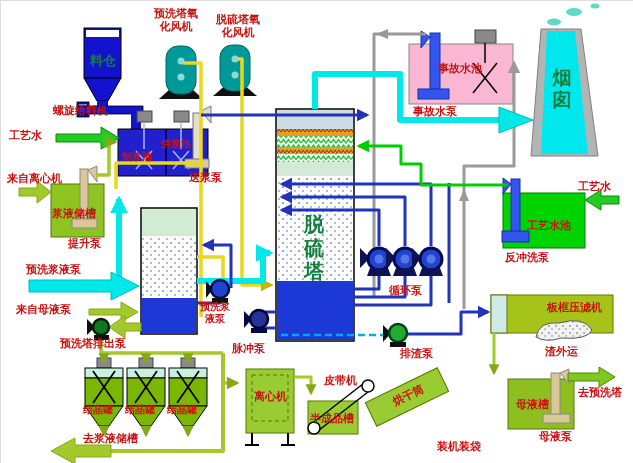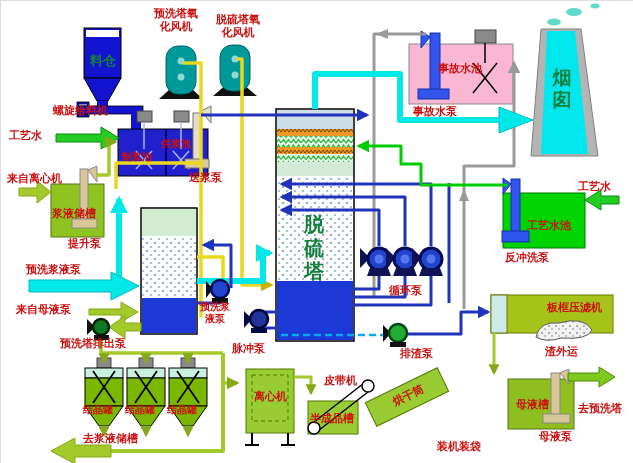--- a/index.html
+++ b/index.html
@@ -352,21 +352,21 @@
   <div class="lbl" style="left:437px;top:61px;">事故水池</div>
   <div class="lbl" style="left:412px;top:104px;">事故水泵</div>
   <div class="vtext" style="left:550px;top:66px;font-size:19px;">烟囱</div>
   <div class="lbl" style="left:577px;top:179px;">工艺水</div>
   <div class="lbl" style="left:526px;top:218px;">工艺水池</div>
   <div class="lbl" style="left:504px;top:250px;">反冲洗泵</div>
   <div class="lbl" style="left:546px;top:300px;">板框压滤机</div>
   <div class="lbl" style="left:544px;top:344px;">渣外运</div>
   <div class="lbl" style="left:515px;top:397px;">母液槽</div>
   <div class="lbl" style="left:538px;top:429px;">母液泵</div>
-  <div class="lbl" style="left:577px;top:385px;margin-top:16px;">去预洗塔</div>
+  <div class="lbl" style="left:577px;top:385px;">去预洗塔</div>
   <div class="lbl sm" style="left:82px;top:403px;">结晶罐</div>
   <div class="lbl sm" style="left:124px;top:403px;">结晶罐</div>
   <div class="lbl sm" style="left:166px;top:403px;">结晶罐</div>
   <div class="lbl" style="left:82px;top:431px;">去浆液储槽</div>
   <div class="lbl" style="left:253px;top:389px;">离心机</div>
   <div class="lbl" style="left:323px;top:373px;">皮带机</div>
   <div class="lbl" style="left:309px;top:411px;">半成品槽</div>
   <div class="lbl rot" style="left:382px;top:388px;width:50px;text-align:center;">烘干筒</div>
   <div class="lbl" style="left:436px;top:439px;">装机装袋</div>
 

